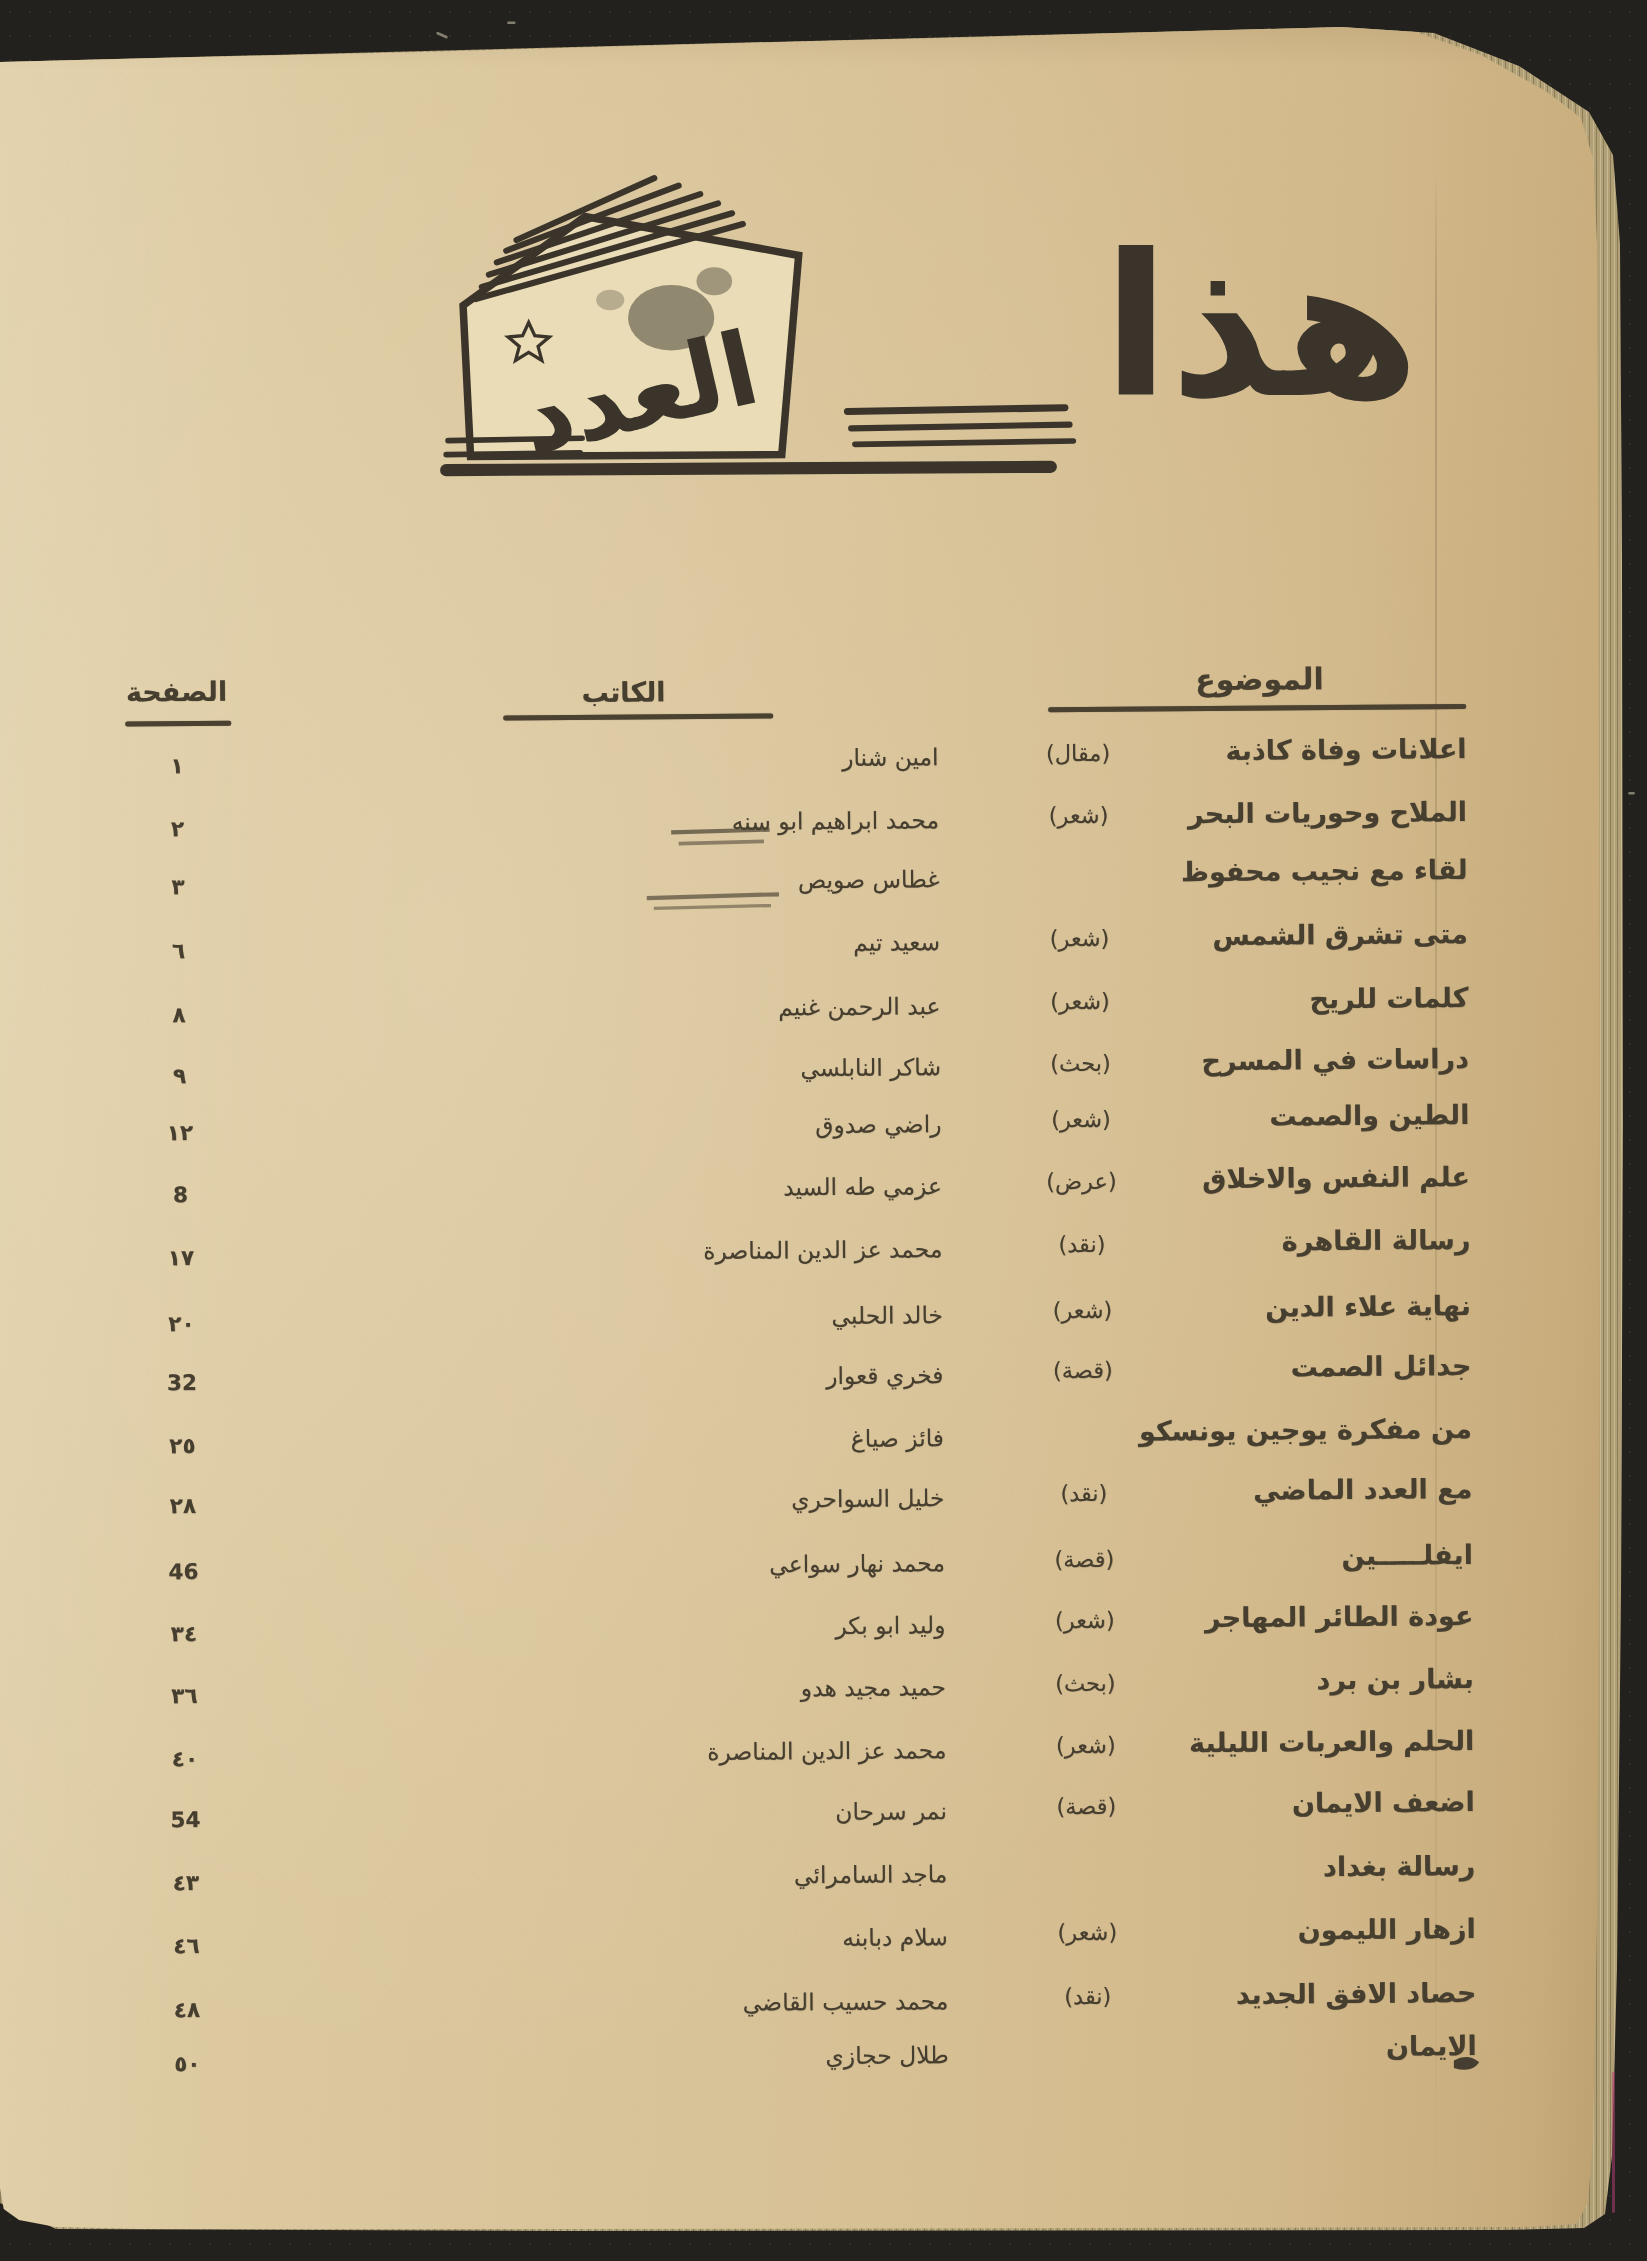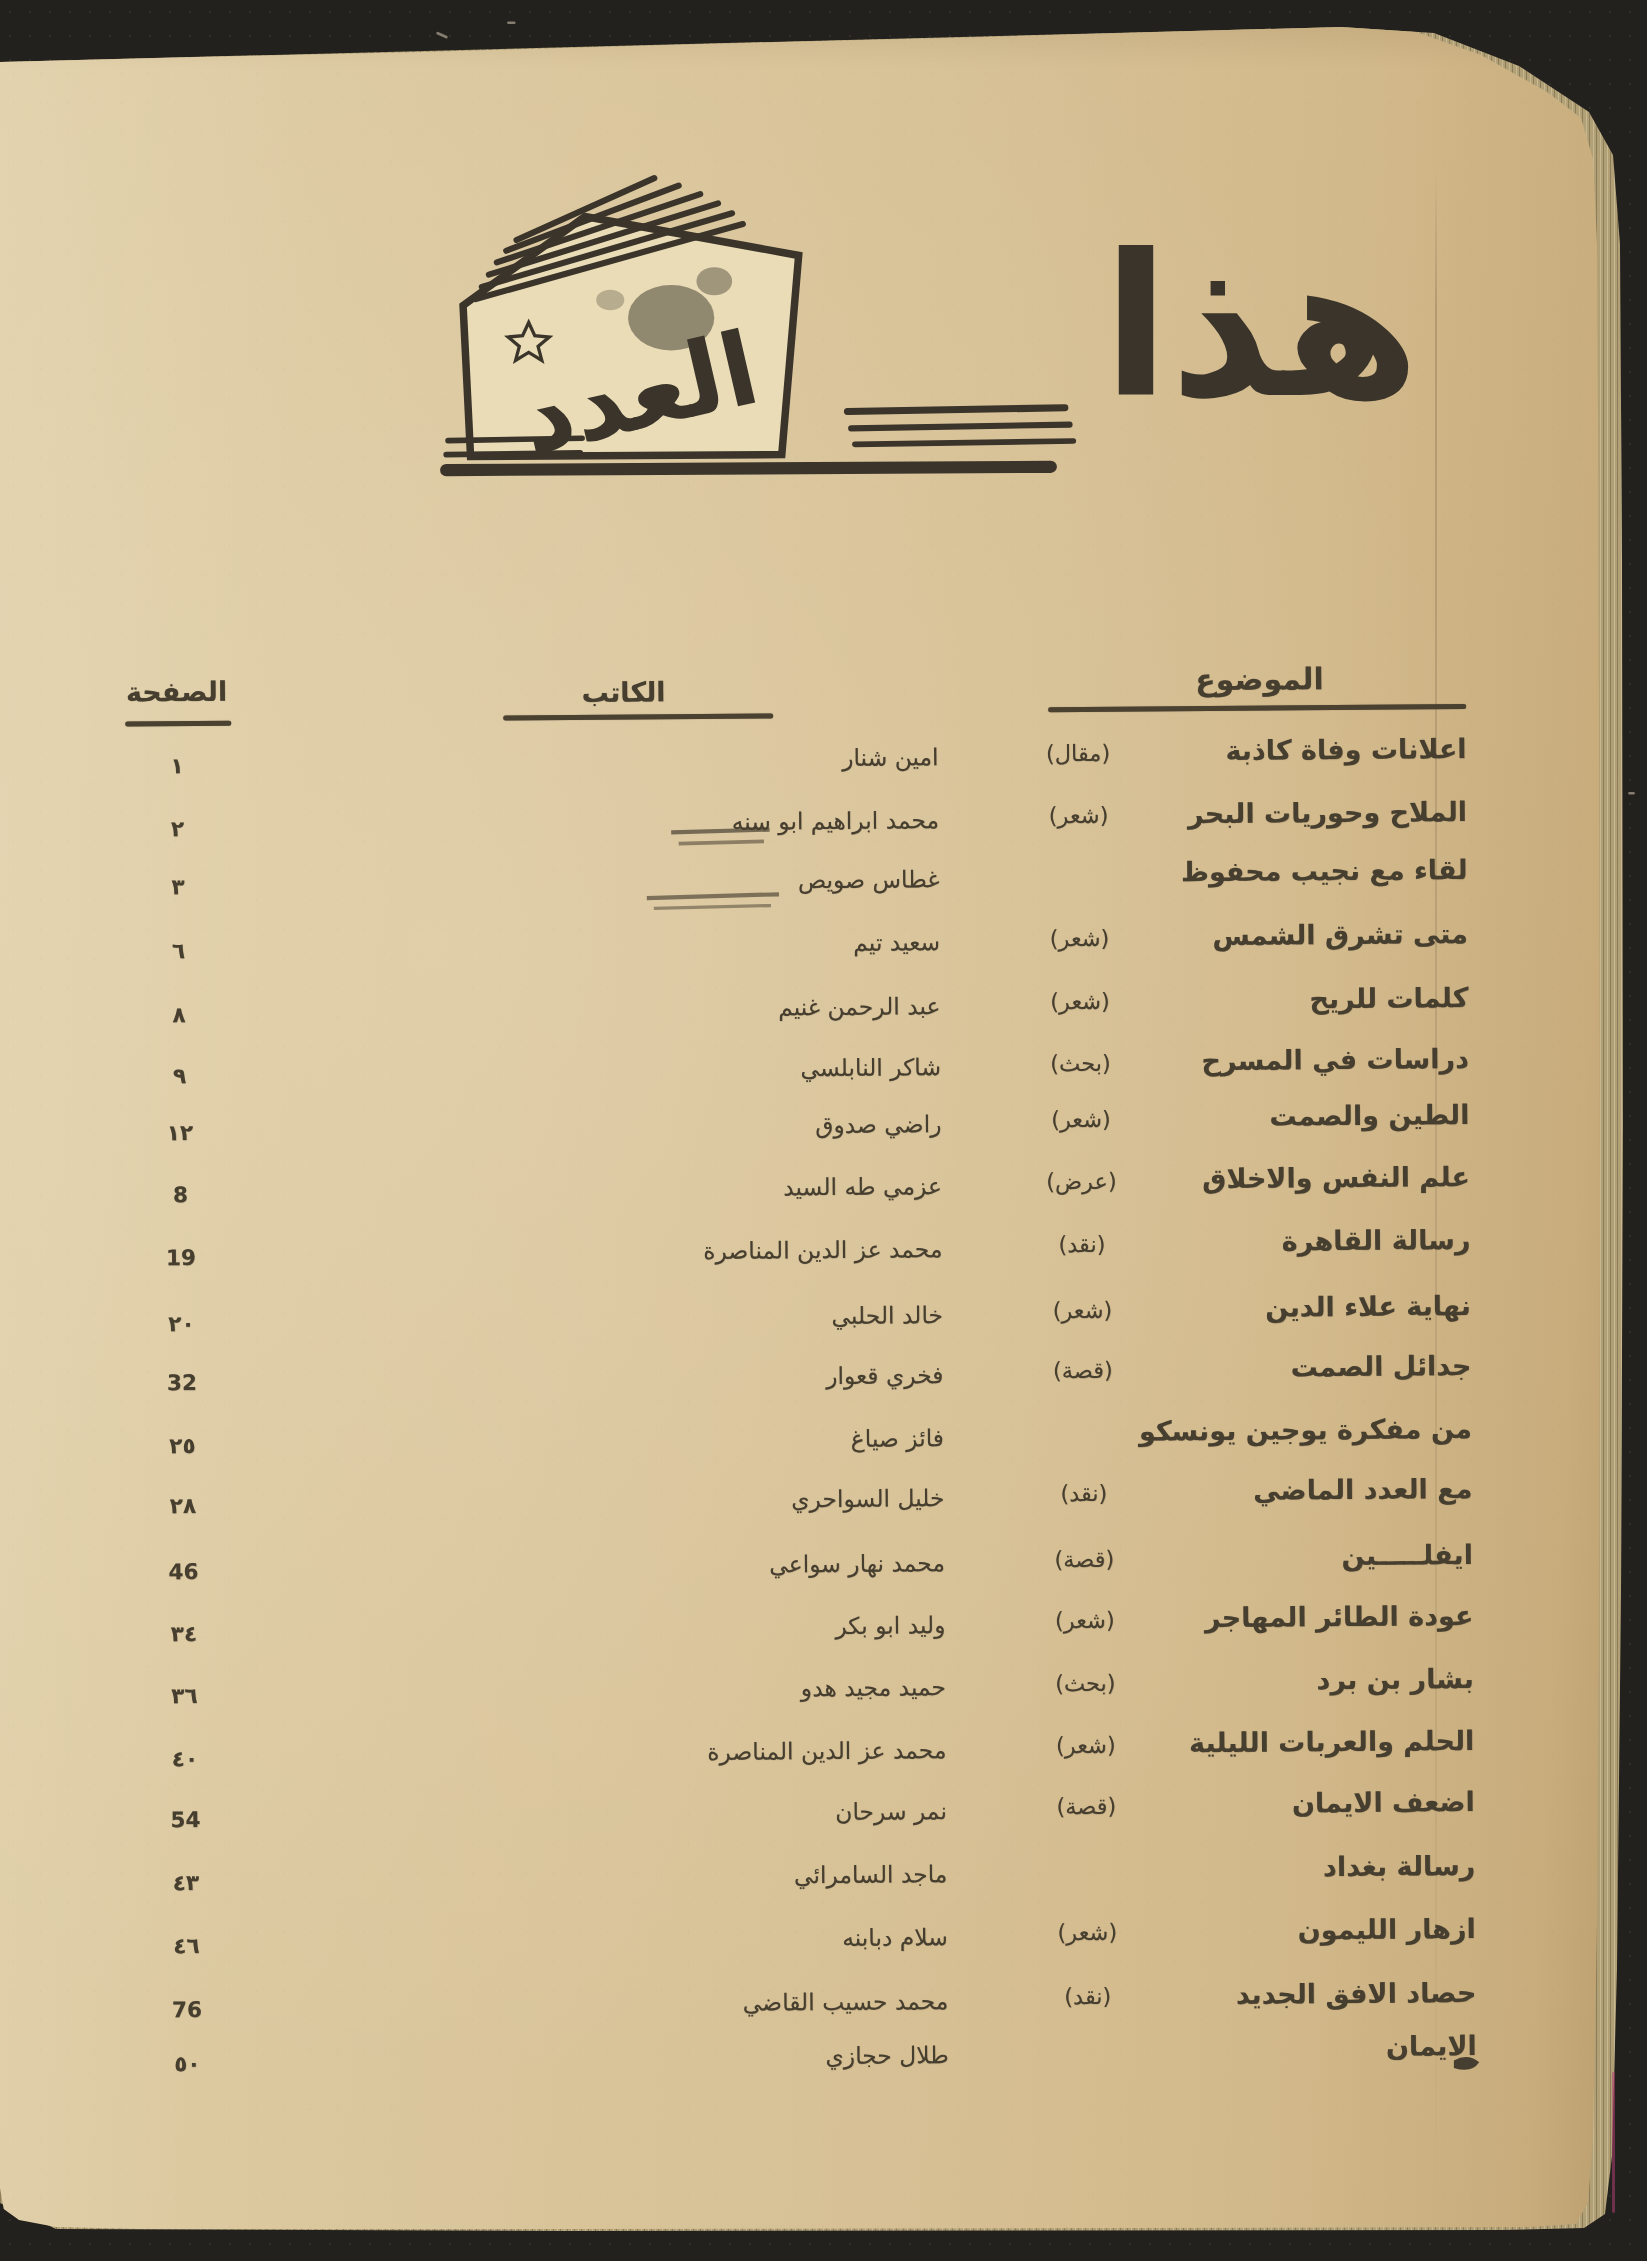--- a/index.html
+++ b/index.html
@@ -178,21 +178,21 @@
       <div class="row" style="top: -3.7px;">
         <span class="subject">علم النفس والاخلاق</span>
         <span class="genre">(عرض)</span>
         <span class="author">عزمي طه السيد</span>
         <span class="pagenum">8</span>
       </div>
       <div class="row" style="top: -2.8px;">
         <span class="subject">رسالة القاهرة</span>
         <span class="genre">(نقد)</span>
         <span class="author">محمد عز الدين المناصرة</span>
-        <span class="pagenum">19</span>
+        <span class="pagenum">١٧</span>
       </div>
       <div class="row" style="top: 1.4px;">
         <span class="subject">نهاية علاء الدين</span>
         <span class="genre">(شعر)</span>
         <span class="author">خالد الحلبي</span>
         <span class="pagenum">٢٠</span>
       </div>
       <div class="row" style="top: -0.9px;">
         <span class="subject">جدائل الصمت</span>
         <span class="genre">(قصة)</span>
@@ -250,21 +250,21 @@
       <div class="row" style="top: 3.7px;">
         <span class="subject">ازهار الليمون</span>
         <span class="genre">(شعر)</span>
         <span class="author">سلام دبابنه</span>
         <span class="pagenum">٤٦</span>
       </div>
       <div class="row" style="top: 5.6px;">
         <span class="subject">حصاد الافق الجديد</span>
         <span class="genre">(نقد)</span>
         <span class="author">محمد حسيب القاضي</span>
-        <span class="pagenum">76</span>
+        <span class="pagenum">٤٨</span>
       </div>
       <div class="row" style="top: -2.8px;">
         <span class="subject">الايمان</span>
         <span class="genre"></span>
         <span class="author">طلال حجازي</span>
         <span class="pagenum">٥٠</span>
       </div>
     </div>
 </div>
 

